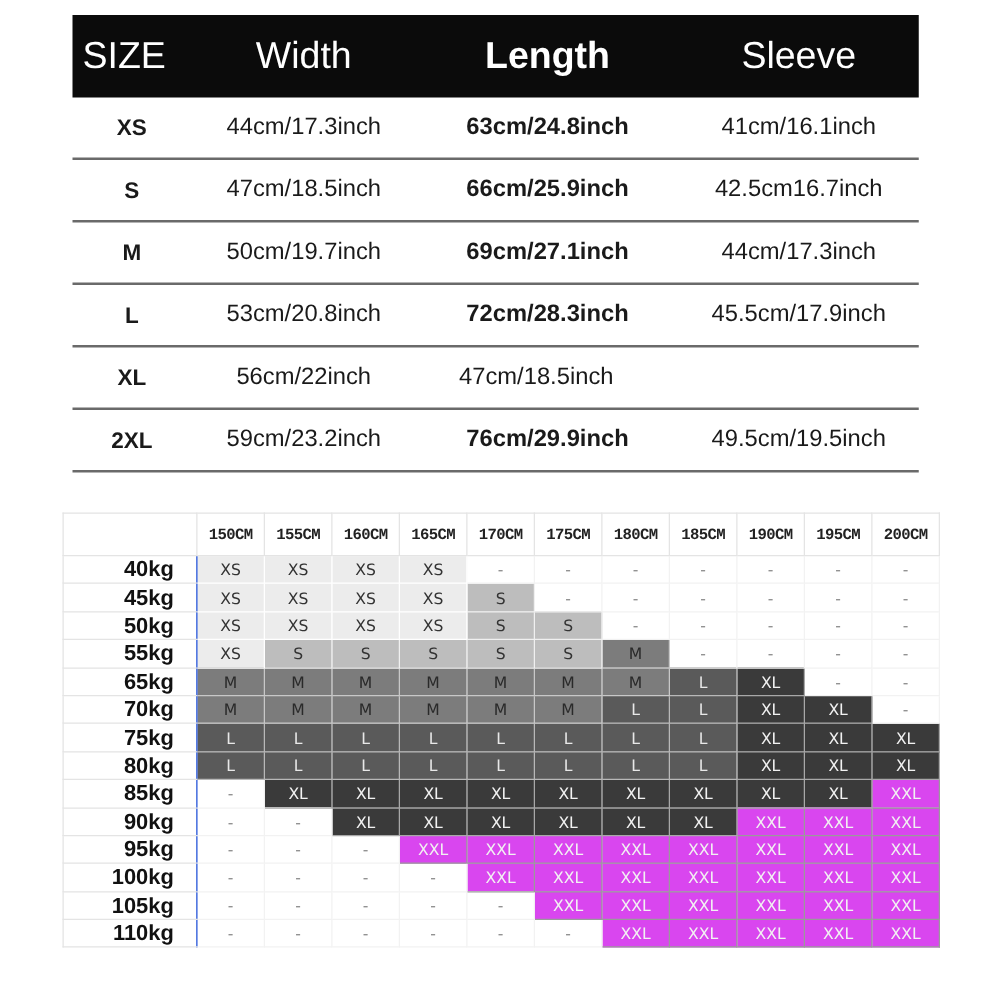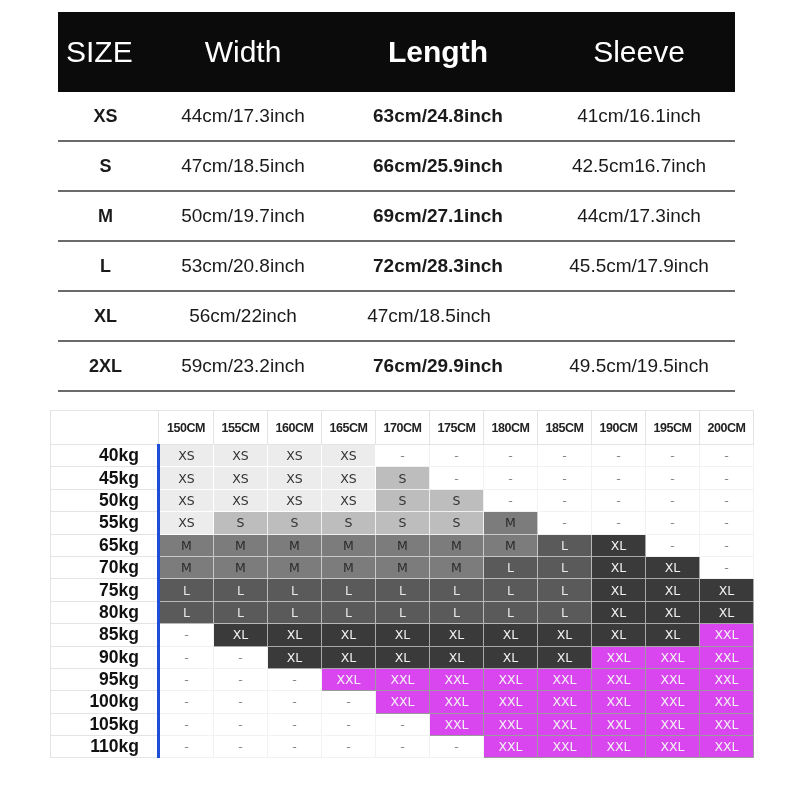--- a/index.html
+++ b/index.html
@@ -1,33 +1,33 @@
 <!DOCTYPE html>
 <html><head>
   <meta charset="utf-8">
   <style>
     html, body { margin: 0; padding: 0; background: #ffffff; }
     body { width: 800px; height: 800px; position: relative; overflow: hidden; font-family: "Liberation Sans", sans-serif; }
 
     
     .size-table { position: absolute; left: 58px; top: 12px; width: 677px; }
-    .size-header { height: 80px; background: #0b0b0b; display: flex; align-items: center; color: #ffffff; }
+    .size-header { height: 66px; background: #0b0b0b; display: flex; align-items: center; color: #ffffff; }
     .size-header .hcell { font-size: 30px; text-align: center; }
     .c0 { width: 95px; } .c1 { width: 180px; } .c2 { width: 210px; font-weight: bold; } .c3 { width: 192px; }
     .size-header .hcell.c0 { text-align: left; padding-left: 8px; width: 87px; }
     .size-row { height: 48px; display: flex; align-items: center; border-bottom: 2px solid #6a6a6a; }
     .size-row .cell { font-size: 19px; text-align: center; color: #1a1a1a; }
     .size-row .cell.c0 { font-weight: bold; font-size: 18px; }
 
     
     .grid { position: absolute; left: 50px; top: 410px; border-collapse: collapse; table-layout: fixed; }
     .grid td, .grid th { padding: 0; text-align: center; border: 1px solid #e4e4e4; }
-    .grid .hdr th { height: 33px; font-family: Liberation Sans, sans-serif; font-weight: bold; font-size: 12.5px; color: #222; background: #fff; letter-spacing: -0.5px; }
+    .grid .hdr th { height: 33px; font-family: Liberation Mono, monospace; font-weight: bold; font-size: 12.5px; color: #222; background: #fff; letter-spacing: -0.5px; }
     .grid th.corner { width: 88px; }
-    .grid .rlabel { width: 88px; font-family: "Liberation Sans", sans-serif; font-weight: bold; font-size: 17.5px; color: #111; text-align: right; padding-right: 18px; background: #fff; border-right: 3px solid #1d4ed8; }
+    .grid .rlabel { width: 88px; font-family: "Liberation Sans", sans-serif; font-weight: bold; font-size: 17.5px; color: #111; text-align: right; padding-right: 18px; background: #fff; border-right: 1px solid #1d4ed8; }
     .grid td.v { width: 53px; height: 21.4px; font-family: "DejaVu Sans", sans-serif; font-size: 12.5px; border: 1.5px solid #dcdcdc; }
     .sz-none { background: #ffffff; color: #888; border-color: #f2f2f2 !important; }
     .sz-XS { background: #ececec; color: #333; border-color: #ffffff !important; }
     .sz-S { background: #bdbdbd; color: #333; border-color: #f0f0f0 !important; }
     .sz-M { background: #7c7c7c; color: #2a2a2a; border-color: #c8c8c8 !important; }
     .sz-L { background: #5a5a5a; color: #e8e8e8; border-color: #b8b8b8 !important; }
     .sz-XL { background: #3a3a3a; color: #f2f2f2; border-color: #a8a8a8 !important; }
     .sz-XXL { background: #d946ef; color: #f2f2f2; border-color: #9a9a9a !important; }
   </style>
 </head>

